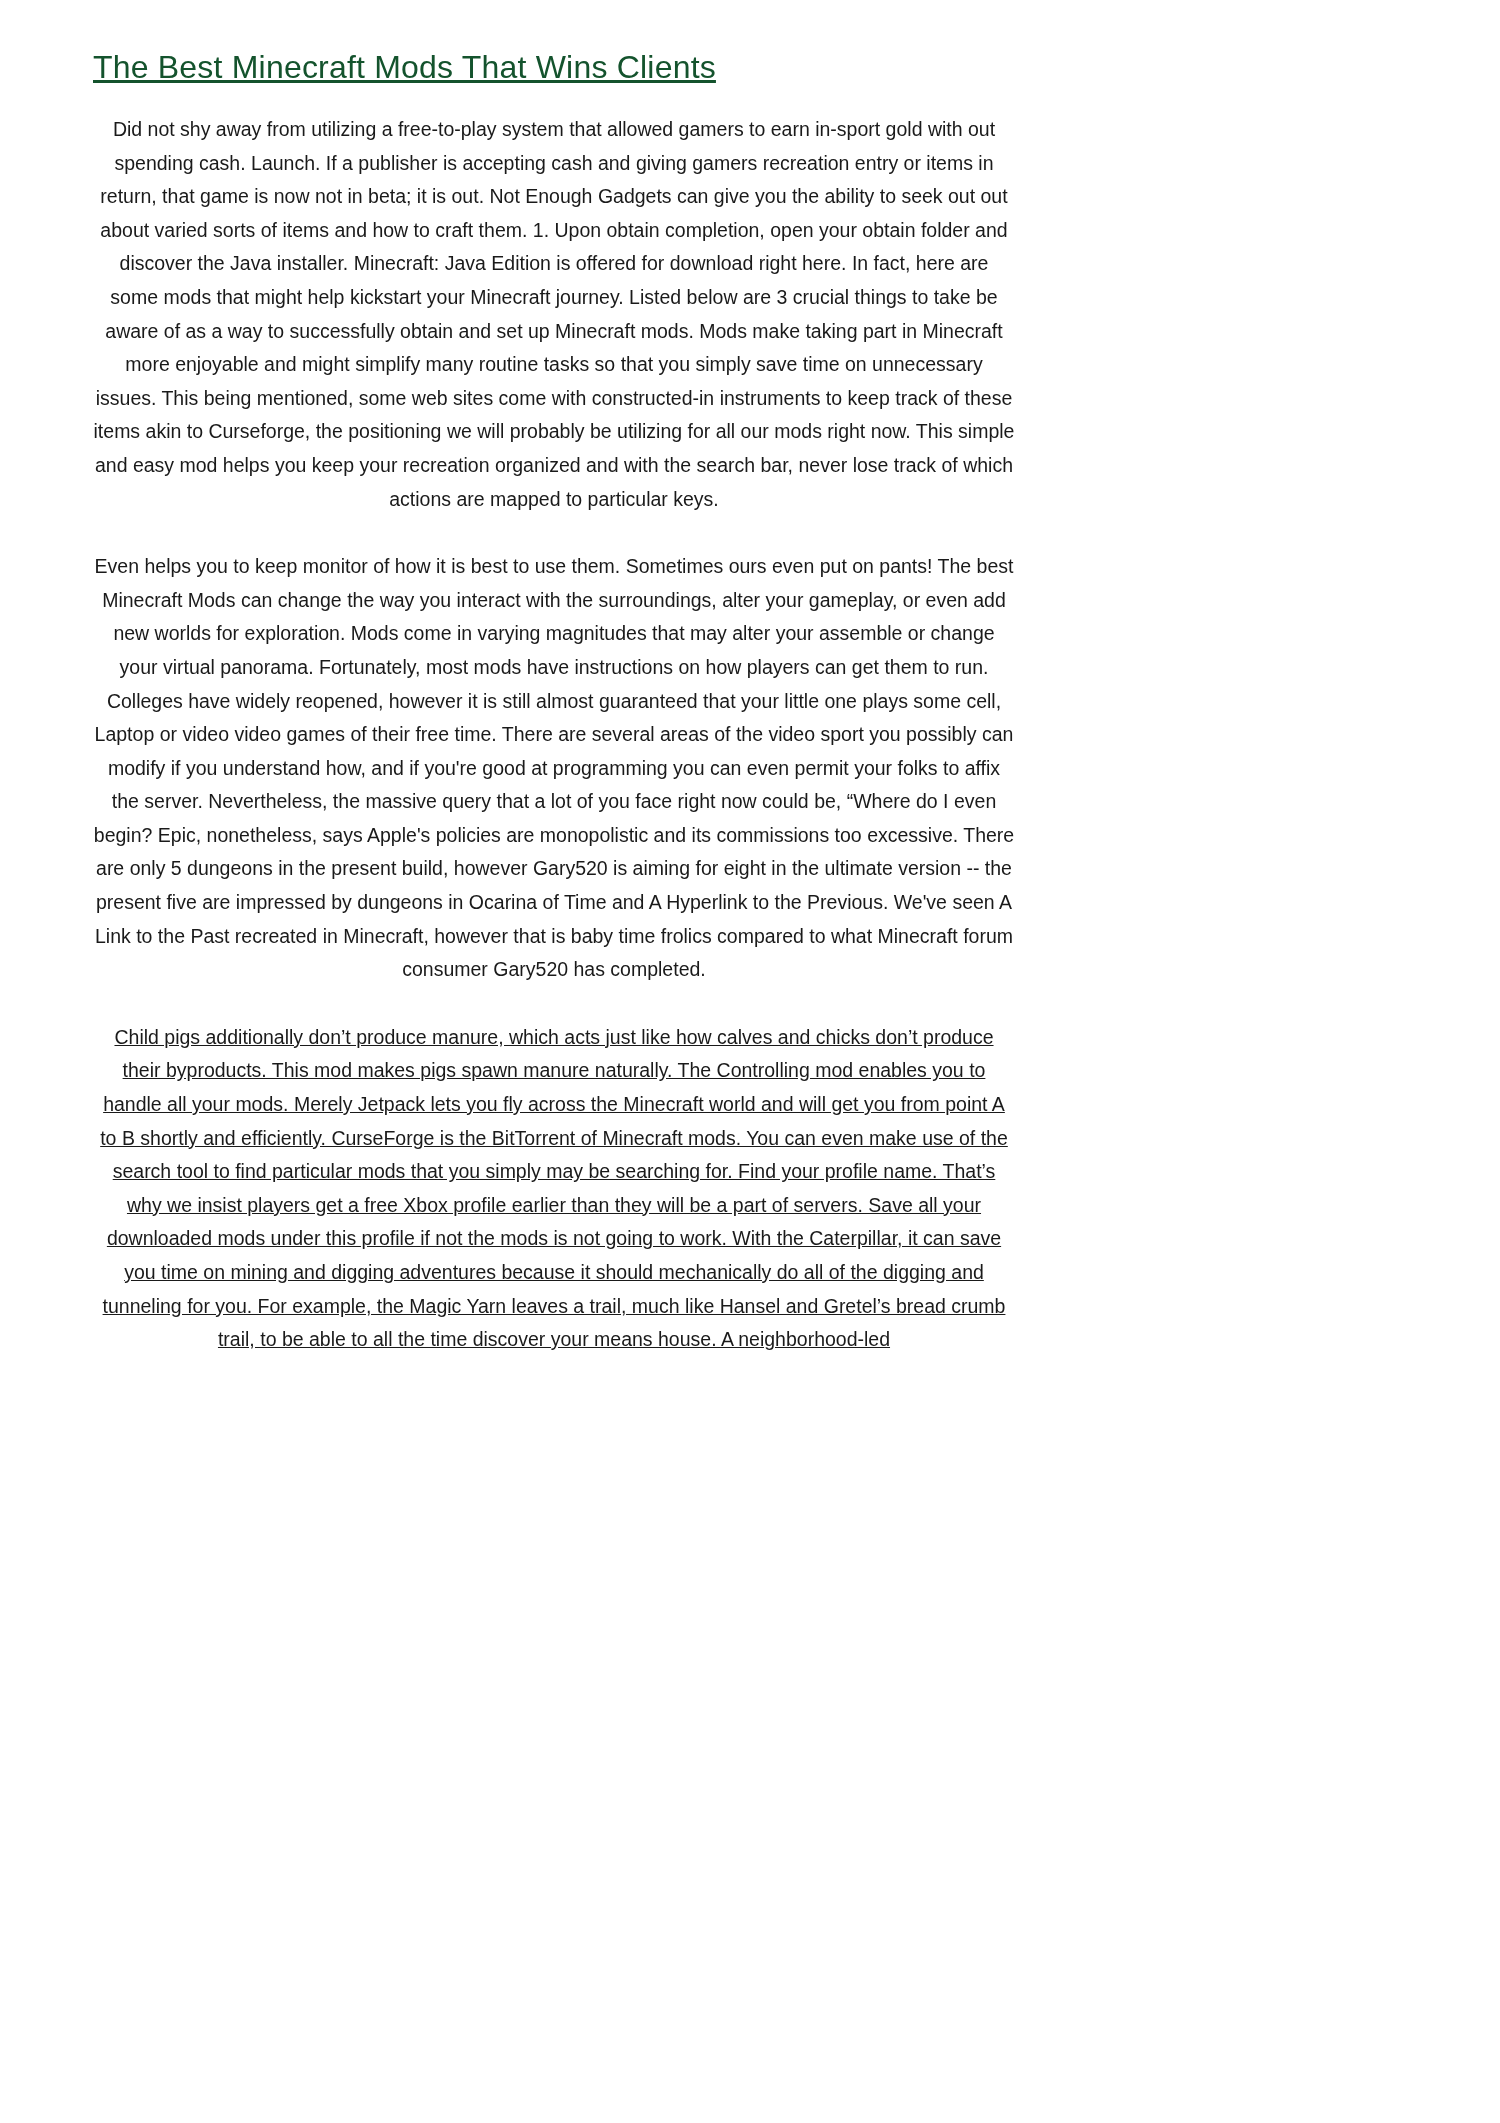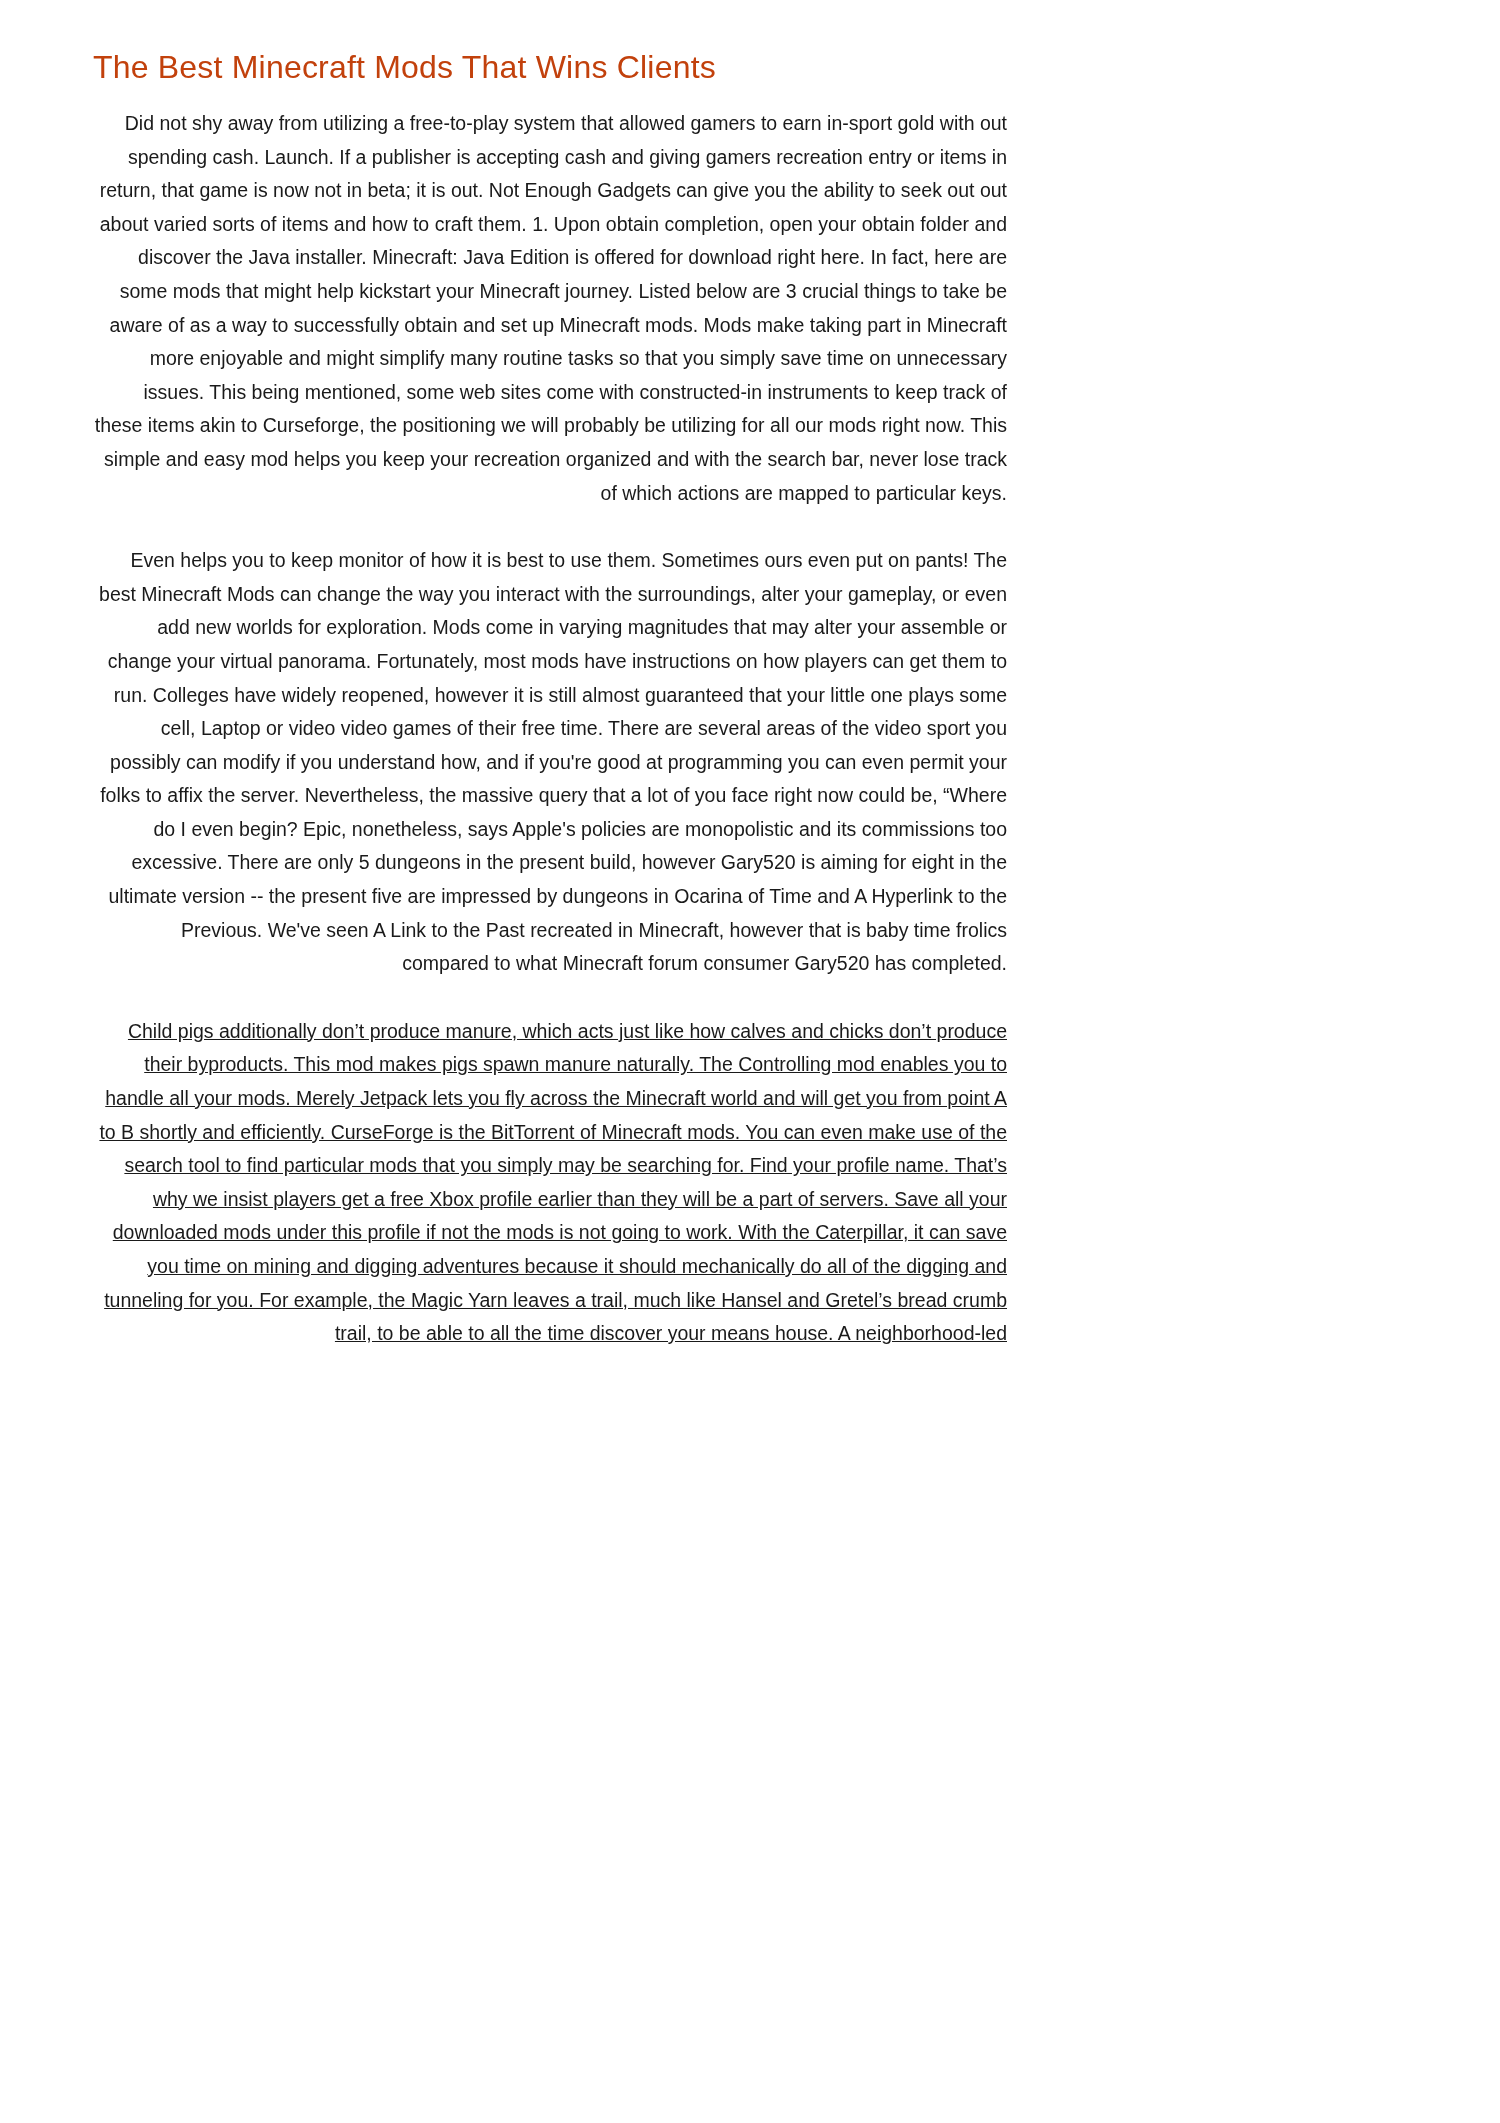--- a/index.html
+++ b/index.html
@@ -14,31 +14,32 @@
     background: #ffffff;
     box-sizing: border-box;
     padding: 47px 485px 30px 93px;
     font-family: "Liberation Sans", sans-serif;
     color: #1a1a1a;
     overflow: hidden;
   }
   .page-title {
     font-size: 32px;
     font-weight: 400;
-    color: #c2410c;
-    margin: 0 0 20px 0;
+    color: #14532d;
+    margin: 0 0 26px 0;
     line-height: 1.25;
     letter-spacing: 0.2px;
+    text-decoration: underline;
   }
   .body-paragraph {
     font-size: 19.5px;
     line-height: 33.6px;
-    margin: 0 8px 34px 0;
+    margin: 0 0 34px 0;
     color: #1a1a1a;
-    text-align: right;
+    text-align: center;
   }
   .body-paragraph:last-child {
     margin-bottom: 0;
     text-decoration: underline;
   }
 </style>
 </head>
 <body>
 
 <div class="page">

